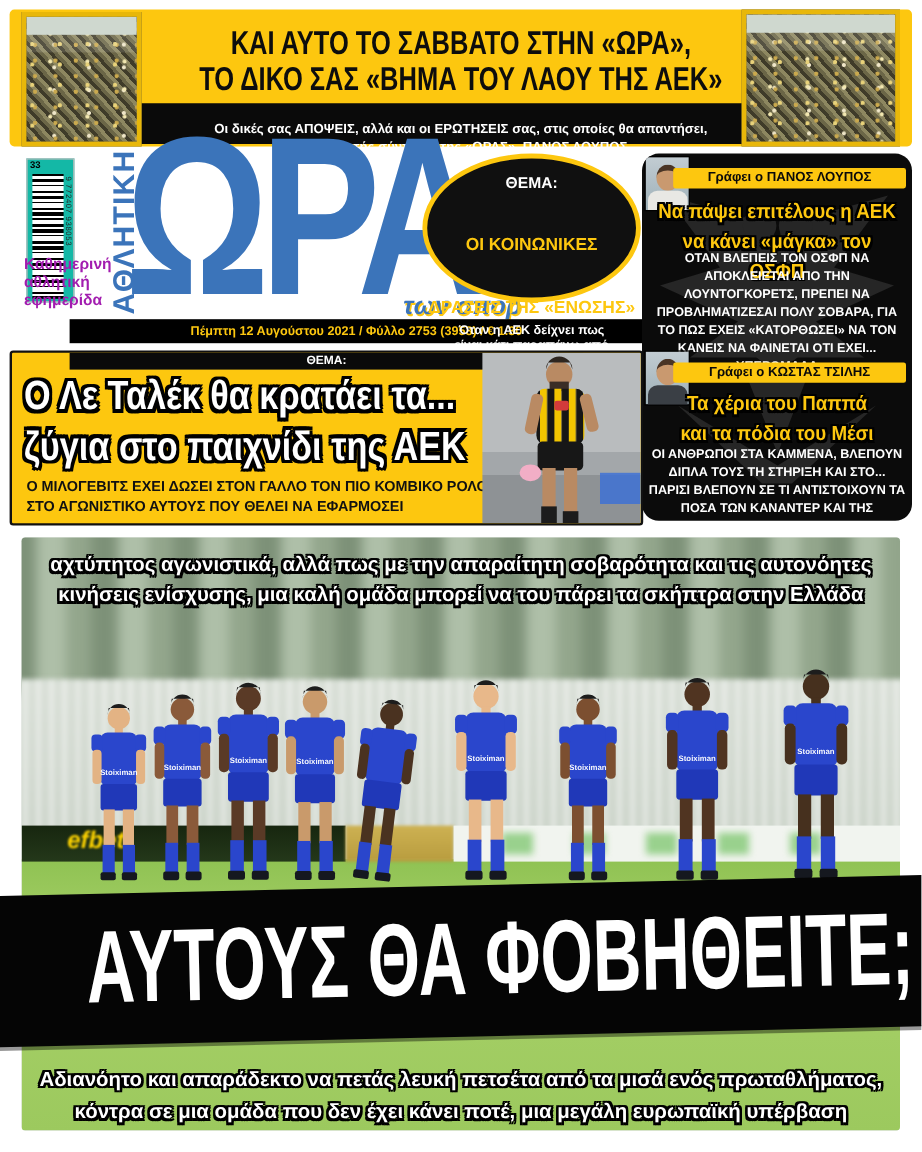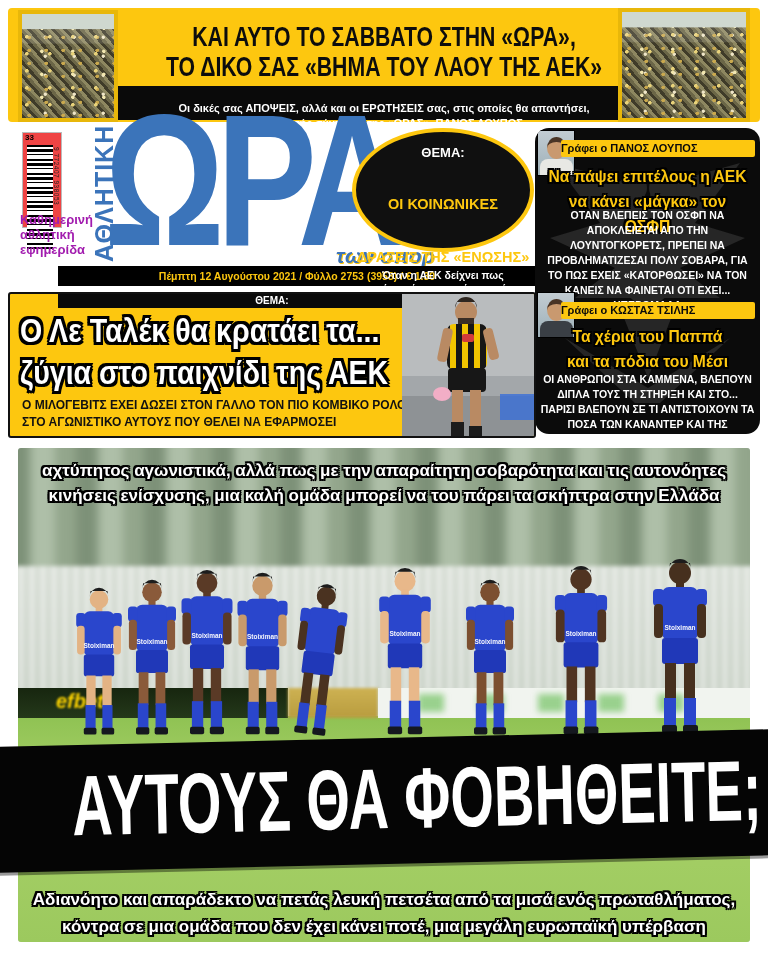--- a/index.html
+++ b/index.html
@@ -19,38 +19,38 @@
     radial-gradient(circle at 64% 62%, #f2e7b0 0 1.4px, rgba(0,0,0,0) 2px),
     radial-gradient(circle at 42% 80%, #caa94e 0 1.6px, rgba(0,0,0,0) 2px),
     radial-gradient(circle at 80% 22%, #efe6c8 0 1.3px, rgba(0,0,0,0) 2px),
     repeating-linear-gradient(48deg, #3f3b29 0 3px, #6b6647 3px 6px, #8d8760 6px 9px),
     #57543b;
     background-size:23px 17px,31px 23px,17px 13px,29px 19px,auto,auto;}
   .crowd::after{content:"";position:absolute;inset:0;background:linear-gradient(#cfd8cf 0 14%,rgba(255,255,255,.12) 15% 28%,rgba(0,0,0,0) 29%);}
   .photoL{left:18px;top:10px;width:100px;height:112px;border:4px solid #e8b70a;box-sizing:border-box;overflow:hidden;}
   .photoR{left:618px;top:8px;width:132px;height:114px;border:4px solid #e8b70a;box-sizing:border-box;overflow:hidden;}
   
-  .barcode{left:22px;top:132px;width:40px;height:96px;background:#ef4444;border:1px solid #bbb;box-sizing:border-box;}
+  .barcode{left:22px;top:132px;width:40px;height:120px;background:#14b8a6;border:1px solid #bbb;box-sizing:border-box;}
   .bars{position:absolute;left:4px;top:12px;width:26px;height:104px;background:repeating-linear-gradient(180deg,#000 0 2px,#fff 2px 4px,#000 4px 7px,#fff 7px 9px,#000 9px 10px,#fff 10px 14px);}
   .bc-num{position:absolute;right:1px;top:14px;writing-mode:vertical-rl;font-size:6.5px;color:#222;letter-spacing:.5px;}
   .bc-ed{position:absolute;left:2px;top:0;font-size:8px;font-weight:bold;color:#000;}
   .daily{left:20px;top:212px;font-size:13px;font-weight:bold;color:#a21caf;line-height:15px;}
   .vtitle{left:90px;top:130px;height:132px;writing-mode:vertical-rl;transform:rotate(180deg);font-size:25px;font-weight:bold;color:#3b74ba;letter-spacing:1px;}
   .logo{left:104px;top:100px;font-size:188px;font-weight:bold;color:#3b74ba;line-height:160px;letter-spacing:-10px;transform:scaleX(.8);transform-origin:left;}
   .tagline{left:336px;top:244px;font-size:21px;font-weight:bold;font-style:italic;color:#3b74ba;text-shadow:1px 1px 0 #fdc70f;}
   .datestrip{left:58px;top:266px;width:478px;height:20px;background:#000;color:#fdc70f;font-size:10.5px;font-weight:bold;line-height:20px;}
   
   .oval{left:352px;top:128px;width:182px;height:124px;background:#101010;border:4px solid #fdc70f;border-radius:50%;box-sizing:border-box;color:#fff;}
   .oval .lab{margin-top:13px;font-size:13px;font-weight:bold;}
   .oval .t1{font-size:14.5px;font-weight:bold;color:#fdc70f;line-height:17px;margin-top:36px;}
   .oval .sub{margin:3px auto 0;width:140px;font-size:10.5px;font-weight:bold;line-height:13px;}
   
   .rpanel{left:535px;top:128px;width:225px;height:306px;background:#0b0b0b;border-radius:14px;overflow:hidden;}
   .eagle{position:absolute;left:10px;top:20px;opacity:1;}
-  .byline{position:absolute;left:26px;width:194px;height:17px;background:#fdc70f;border-radius:2px;color:#0a0a0a;font-size:11px;font-weight:bold;line-height:17px;text-align:left;}
+  .byline{position:absolute;left:26px;width:194px;height:17px;background:#fdc70f;border-radius:2px;color:#0a0a0a;font-size:11px;font-weight:bold;line-height:17px;text-align:center;}
   .rtitle{position:absolute;left:4px;width:217px;text-align:center;color:#fdc70f;font-size:17px;font-weight:bold;line-height:25px;transform:scaleX(.92);transform-origin:center;}
   .rbody{position:absolute;left:4px;width:217px;text-align:center;color:#fff;font-size:10.5px;font-weight:bold;line-height:15px;}
   .portrait{position:absolute;left:2px;width:38px;height:46px;border:1px solid #000;box-sizing:border-box;background:linear-gradient(#c2ccd2,#9db0b8);overflow:hidden;}
   .portrait .head{position:absolute;left:9px;top:6px;width:19px;height:22px;background:#c9996f;border-radius:50%;border-top:5px solid #4a3526;box-sizing:border-box;}
   .portrait .torso{position:absolute;left:2px;bottom:0;width:33px;height:16px;border-radius:8px 8px 0 0;}
   
   .ybox{left:8px;top:292px;width:528px;height:146px;background:#fdc70f;border:2px solid #111;border-radius:3px;box-sizing:border-box;overflow:hidden;}
   .kicker{position:absolute;left:48px;top:0;width:428px;height:14px;background:#0a0a0a;color:#fff;font-size:10px;font-weight:bold;line-height:14px;text-align:center;}
   .yhead{position:absolute;left:10px;color:#fff;font-size:34px;font-weight:bold;line-height:40px;transform:scaleX(.84);transform-origin:left;white-space:nowrap;}
   .ysub{position:absolute;left:12px;top:103px;font-size:12px;font-weight:bold;color:#111;line-height:17px;}

